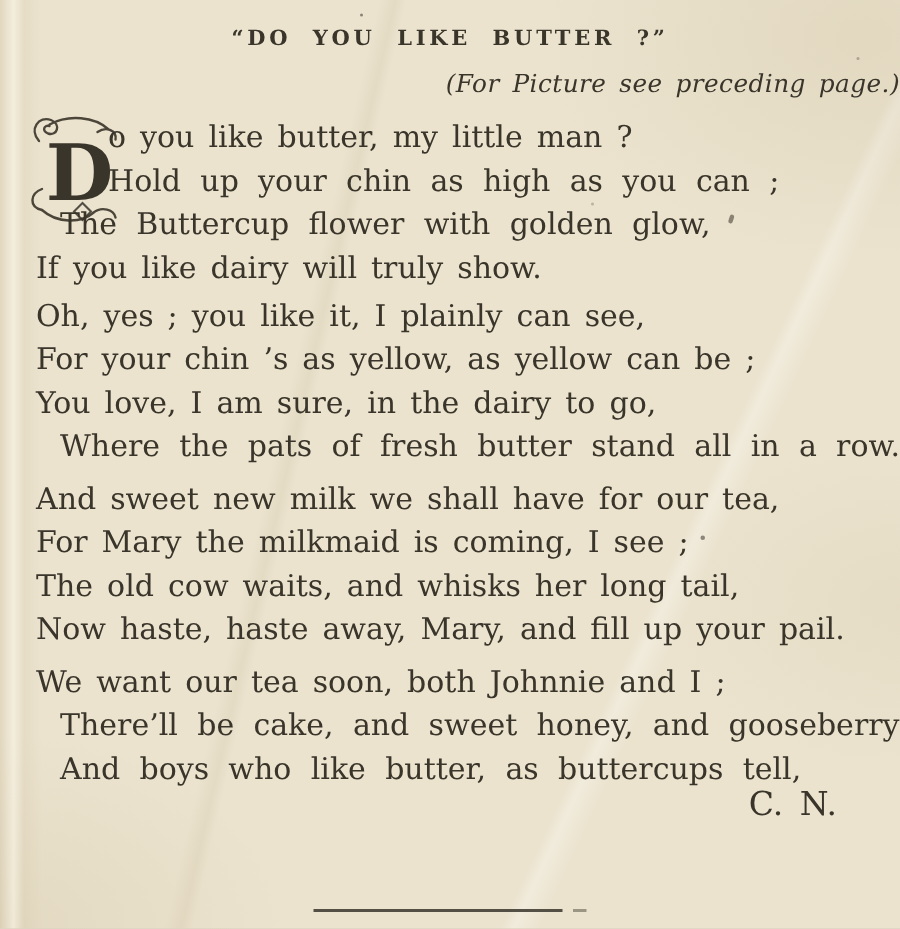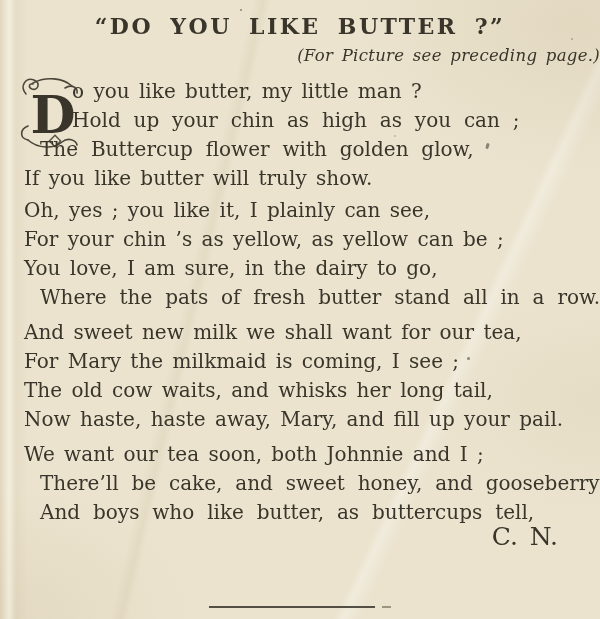--- a/index.html
+++ b/index.html
@@ -20,21 +20,21 @@
       radial-gradient(60% 40% at 96% 4%, rgba(182,162,122,0.16), rgba(0,0,0,0) 60%),
       radial-gradient(50% 35% at 2% 100%, rgba(182,162,122,0.14), rgba(0,0,0,0) 60%),
       radial-gradient(45% 30% at 100% 65%, rgba(182,162,122,0.10), rgba(0,0,0,0) 60%),
       linear-gradient(283deg, rgba(0,0,0,0) 63.5%, rgba(168,148,112,0.10) 64.5%, rgba(0,0,0,0) 66%),
       linear-gradient(115deg, rgba(0,0,0,0) 70%, rgba(255,255,255,0.30) 71%, rgba(0,0,0,0) 73%),
       var(--paper);
   }
   .title {
     margin-top: 13px;
     text-align: center;
-    font-size: 22px;
+    font-size: 14px;
     line-height: 27px;
     font-weight: bold;
     letter-spacing: 2.5px;
     word-spacing: 7px;
   }
   .subtitle {
     margin-top: 5px;
     text-align: right;
     font-style: italic;
     font-size: 16.5px;
@@ -61,21 +61,21 @@
   }
   .dropcap svg {
     position: absolute;
     left: -8px;
     top: -3px;
     overflow: visible;
   }
   .signature {
     margin: -8px 42px 0 0;
     text-align: right;
-    font-size: 25px;
+    font-size: 22px;
     line-height: 24px;
     word-spacing: 4px;
   }
   .rule-row {
     position: absolute;
     left: 0;
     top: 606px;
     width: 100%;
     display: flex;
     justify-content: center;
@@ -126,32 +126,32 @@
             <path d="M12 66 C22 75 38 75 46 68 C52 63 60 66 61 71"></path>
             <path d="M49 14 C55 10 62 13 61 19"></path>
           </g>
           <rect x="35" y="63" width="8" height="8" transform="rotate(45 39 67)" fill="none" stroke="var(--ink)" stroke-width="1.4" opacity="0.85"></rect>
           <text x="37" y="59" text-anchor="middle" font-family="DejaVu Serif, serif" font-size="52" font-weight="bold" fill="var(--ink)">D</text>
         </svg>
       </span>
       <div class="line">o you like butter, my little man ?</div>
       <div class="line indent wide">Hold up your chin as high as you can ;</div>
       <div class="line wide">The Buttercup flower with golden glow,</div>
-      <div class="line">If you like butter will truly show.</div>
+      <div class="line">If you like dairy will truly show.</div>
     </div>
 
     <div class="stanza">
       <div class="line">Oh, yes ; you like it, I plainly can see,</div>
       <div class="line">For your chin ’s as yellow, as yellow can be ;</div>
       <div class="line">You love, I am sure, in the dairy to go,</div>
       <div class="line wide">Where the pats of fresh butter stand all in a row.</div>
     </div>
 
     <div class="stanza">
-      <div class="line">And sweet new milk we shall want for our tea,</div>
+      <div class="line">And sweet new milk we shall have for our tea,</div>
       <div class="line">For Mary the milkmaid is coming, I see ;</div>
       <div class="line">The old cow waits, and whisks her long tail,</div>
       <div class="line">Now haste, haste away, Mary, and fill up your pail.</div>
     </div>
 
     <div class="stanza">
       <div class="line">We want our tea soon, both Johnnie and I ;</div>
       <div class="line wide">There’ll be cake, and sweet honey, and gooseberry</div>
       <div class="line wide">And boys who like butter, as buttercups tell,</div>
     </div>

